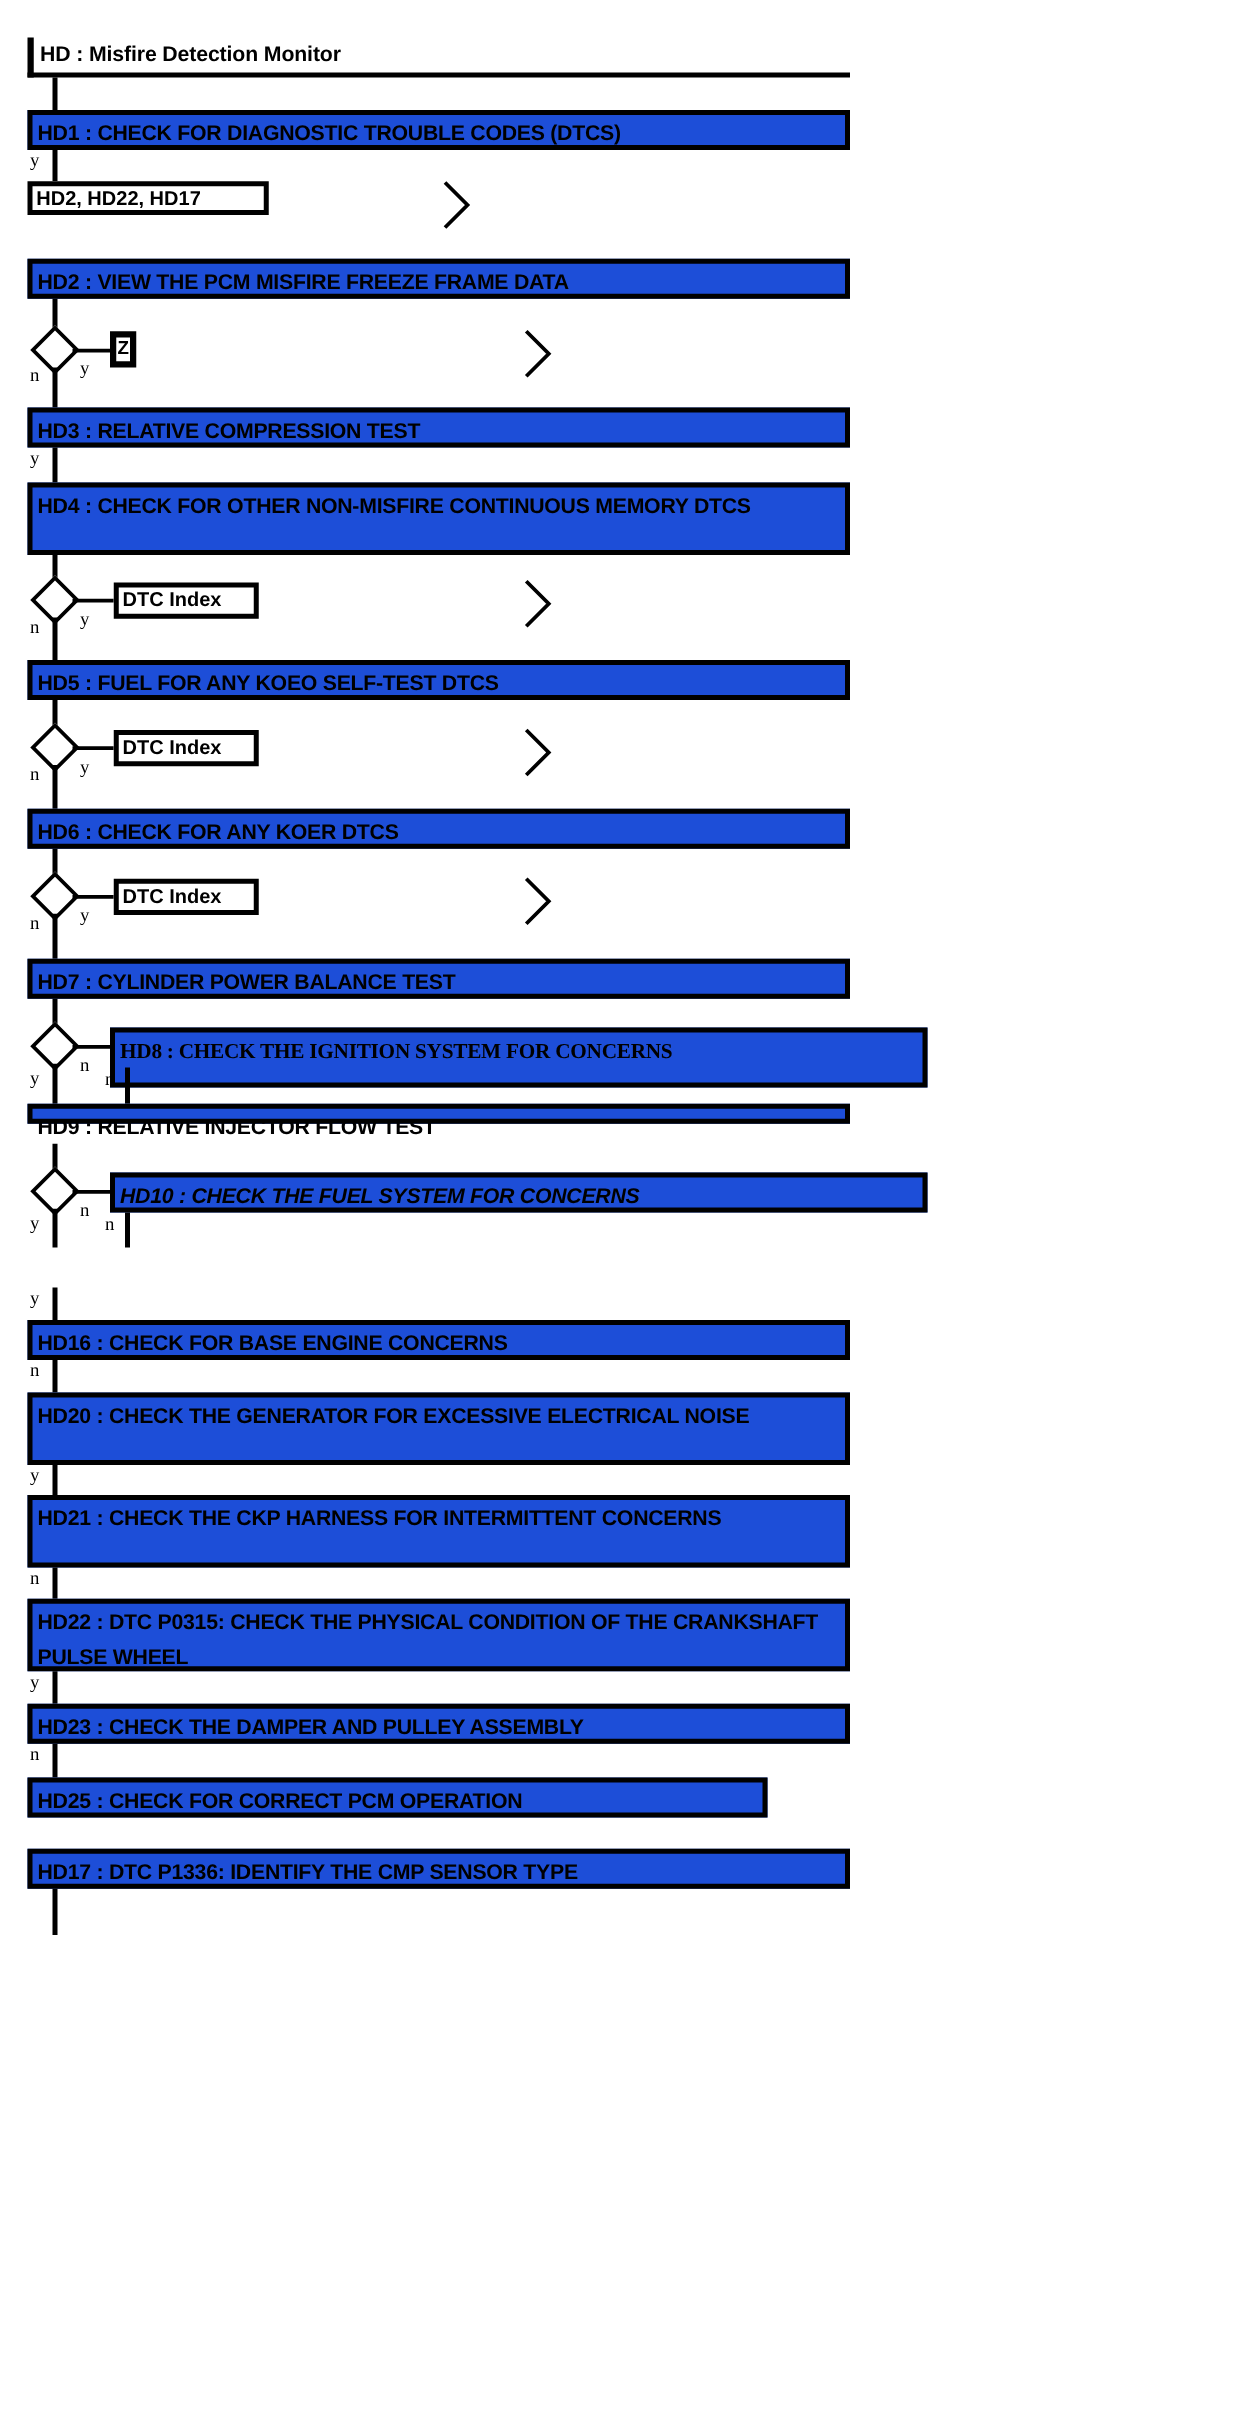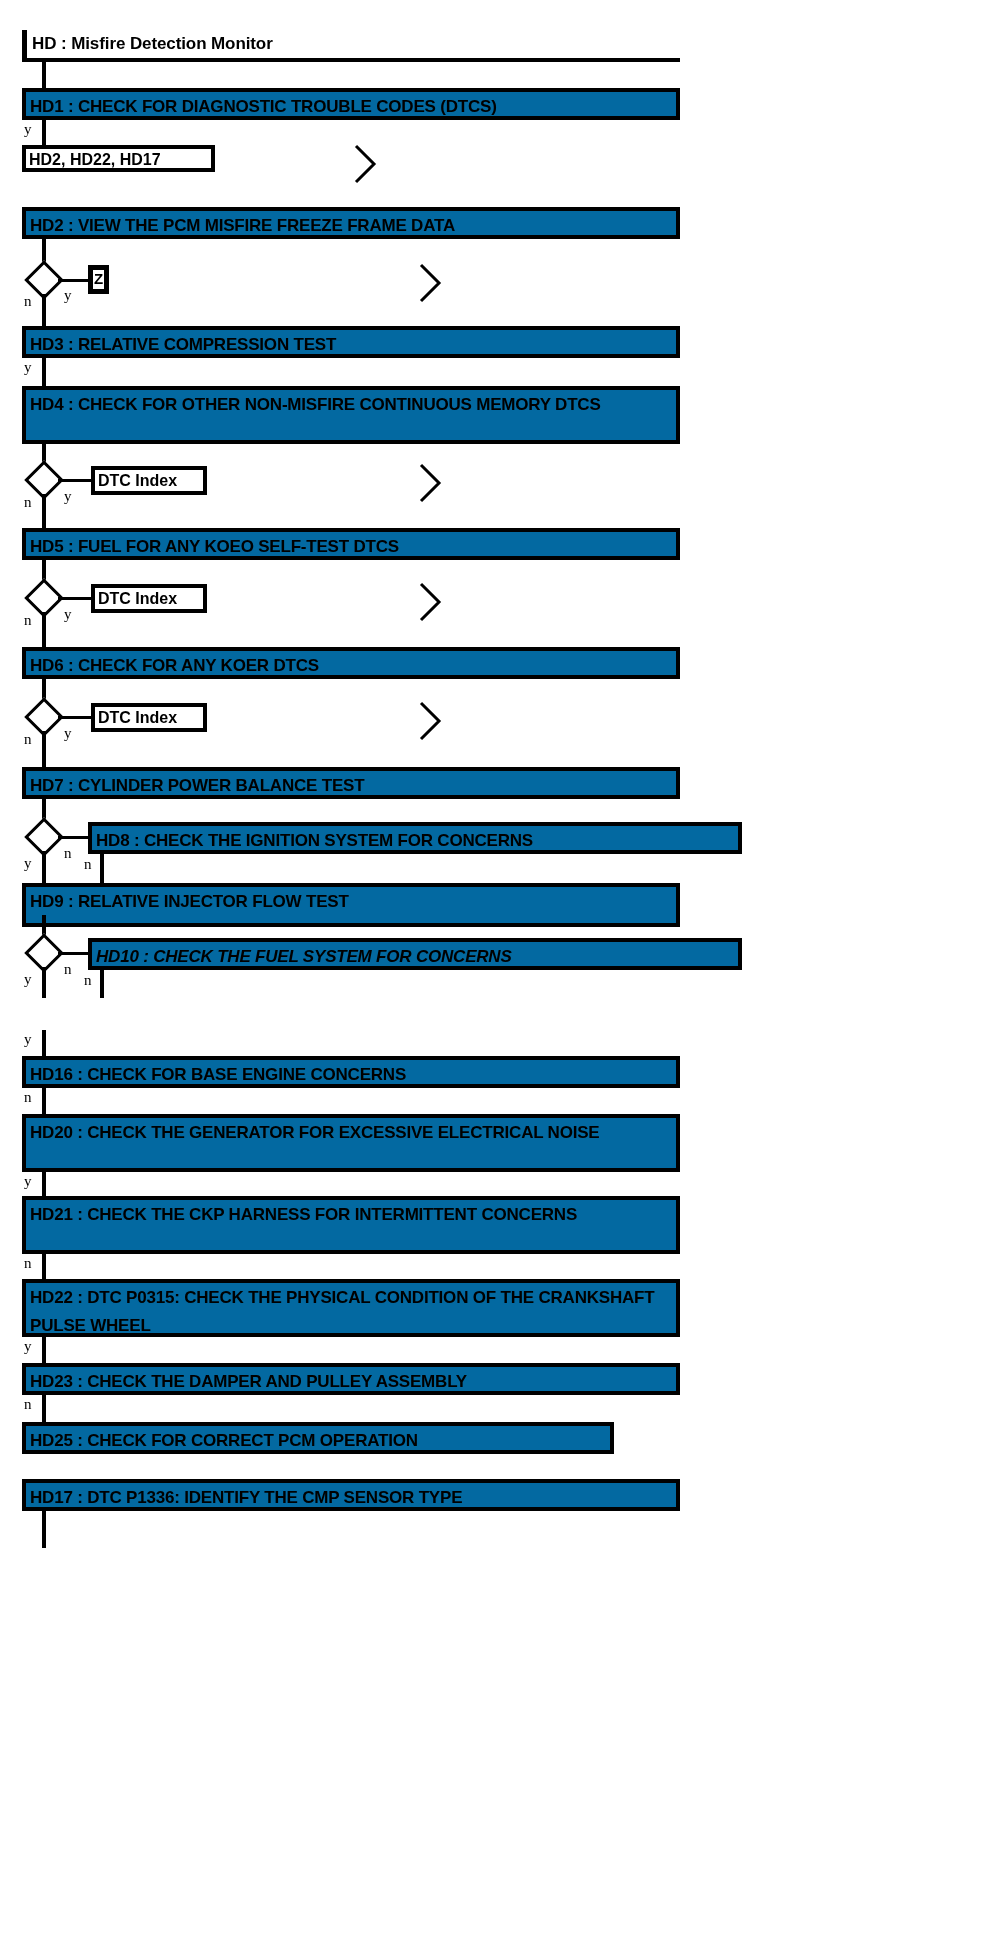--- a/index.html
+++ b/index.html
@@ -35,21 +35,21 @@
   .step{
     border:4px solid #000;
     padding:1px 4px 2px 4px;
     font-size:17px;
     font-weight:bold;
     color:#000;
     line-height:28px;
     letter-spacing:-0.2px;
     white-space:normal;
     text-transform:none;
-    background:#0369a1;
+    background:#1d4ed8;
   }
   .step.two-line{line-height:28px;}
 
   
   .refbox{
     border:4px solid #000;
     background:#fff;
     font-size:16px;
     font-weight:bold;
     color:#000;
@@ -184,29 +184,29 @@
     <svg width="26" height="42" viewBox="0 0 26 42">
       <polyline points="3,3 21,21 3,39" fill="none" stroke="#000" stroke-width="3"></polyline>
     </svg>
   </div>
 
   <div class="node step" style="left:22px;top:767px;width:658px;height:32px;">HD7 : CYLINDER POWER BALANCE TEST</div>
   <div class="vline" style="left:42px;top:799px;height:24px;"></div>
 
   <div class="diamond" style="left:30px;top:823px;"></div>
   <div class="hline" style="left:58px;top:836px;width:30px;"></div>
-  <div class="node step" style="left:88px;top:822px;width:654px;height:32px;">HD8 : CHECK THE IGNITION SYSTEM FOR CONCERNS</div>
+  <div class="node step" style="left:88px;top:822px;width:654px;height:48px;font-family:Liberation Serif, serif;">HD8 : CHECK THE IGNITION SYSTEM FOR CONCERNS</div>
   <div class="elabel" style="left:64px;top:846px;">n</div>
   <div class="elabel" style="left:24px;top:856px;">y</div>
   <div class="vline" style="left:42px;top:851px;height:32px;"></div>
 
   <div class="vline" style="left:100px;top:854px;height:29px;"></div>
   <div class="elabel" style="left:84px;top:857px;">n</div>
 
-  <div class="node step" style="left:22px;top:883px;width:658px;height:44px;">HD9 : RELATIVE INJECTOR FLOW TEST</div>
+  <div class="node step" style="left:22px;top:883px;width:658px;height:16px;">HD9 : RELATIVE INJECTOR FLOW TEST</div>
   <div class="vline" style="left:42px;top:915px;height:24px;"></div>
 
   <div class="diamond" style="left:30px;top:939px;"></div>
   <div class="hline" style="left:58px;top:952px;width:30px;"></div>
   <div class="node step" style="left:88px;top:938px;width:654px;height:32px;font-style:italic;">HD10 : CHECK THE FUEL SYSTEM FOR CONCERNS</div>
   <div class="elabel" style="left:64px;top:962px;">n</div>
   <div class="elabel" style="left:24px;top:972px;">y</div>
   <div class="vline" style="left:42px;top:967px;height:31px;"></div>
 
   <div class="vline" style="left:100px;top:970px;height:28px;"></div>

